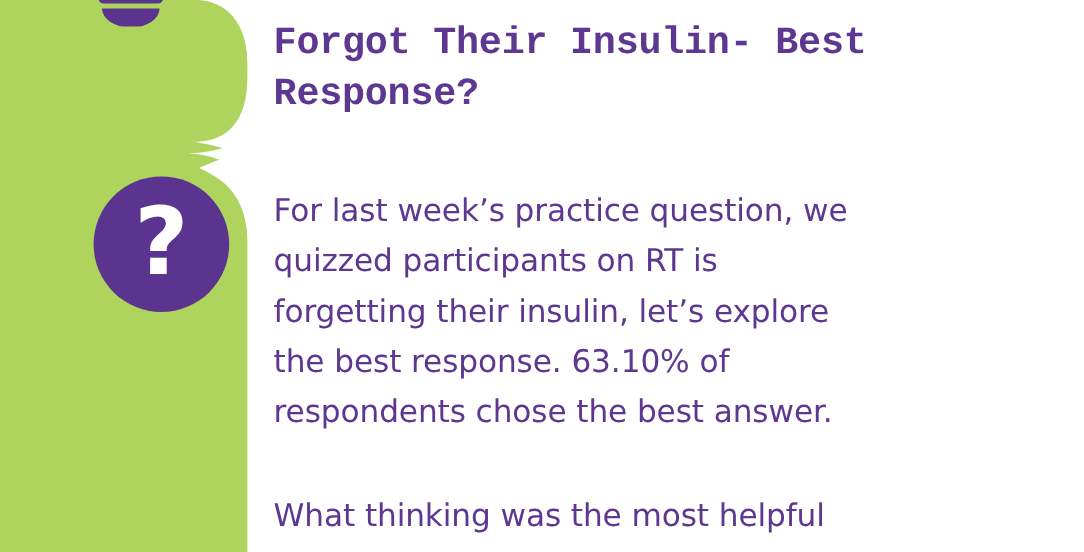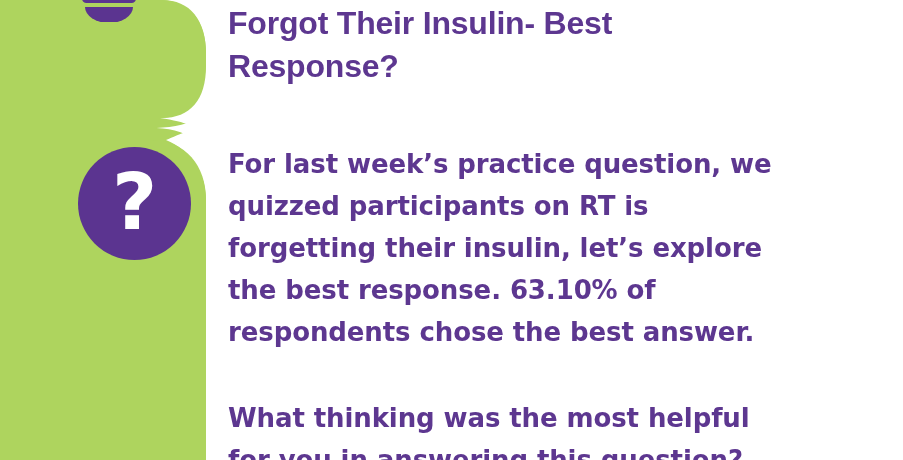--- a/index.html
+++ b/index.html
@@ -78,34 +78,34 @@
   #text-column {
     position: absolute;
     left: 228px;
     top: 0;
     width: 660px;
     height: 460px;
     color: #5d3790;
   }
 
   #page-title {
-    font-family: Liberation Sans, sans-serif;
+    font-family: Liberation Mono, monospace;
     font-weight: bold;
     font-size: 32px;
     line-height: 43px;
     letter-spacing: -0.2px;
     color: #5d3790;
     margin: 0;
-    padding-top: 2px;
+    padding-top: 14px;
     white-space: pre-line;
   }
 
   .body-paragraph {
     font-family: "DejaVu Sans", sans-serif;
-    font-weight: bold;
+    font-weight: normal;
     font-size: 26px;
     line-height: 42px;
     letter-spacing: -0.1px;
     color: #5d3790;
     margin: 0;
     white-space: pre-line;
   }
 
   #paragraph-intro {
     margin-top: 55px;

